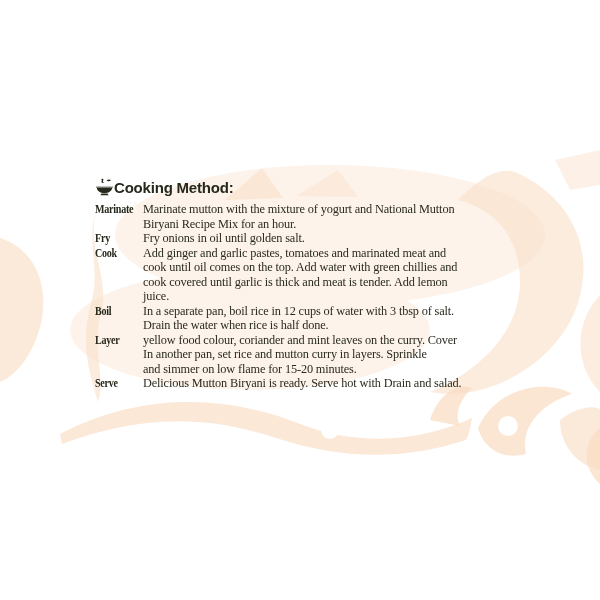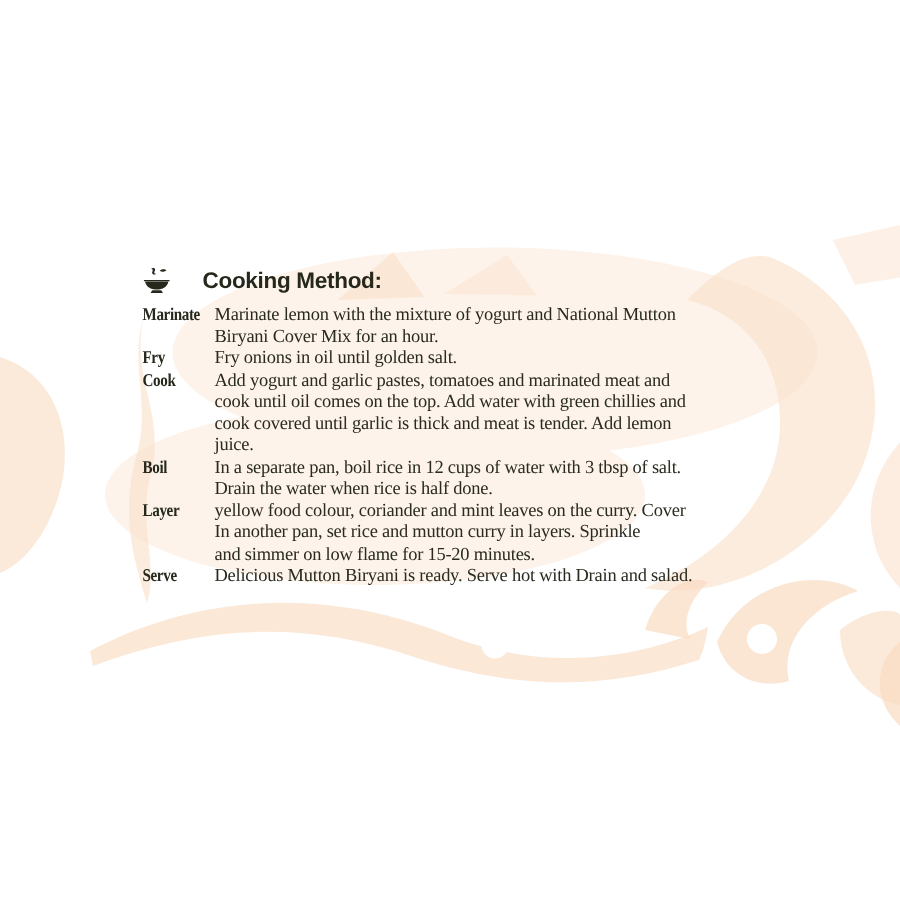--- a/index.html
+++ b/index.html
@@ -10,21 +10,21 @@
     position:relative;
     overflow:hidden;
   }
   .canvas{position:absolute;inset:0;width:600px;height:600px;}
   .pattern{position:absolute;left:0;top:0;width:600px;height:600px;pointer-events:none;}
   .content{
     position:absolute;left:95px;top:177px;width:420px;
     color:#292b1f;
   }
   .title-row{
-    display:flex;align-items:center;gap:21px;
+    display:flex;align-items:center;gap:0;
     height:20px;margin-bottom:5px;
   }
   .title-icon{width:19px;height:19px;flex:0 0 auto;display:block;}
   .title-text{
     font-size:15px;font-weight:700;letter-spacing:-0.2px;
     white-space:nowrap;color:#26281c;
   }
   .rows{display:block;}
   .row{display:flex;align-items:flex-start;font-family:Liberation Serif, serif;}
   .label{
@@ -95,36 +95,36 @@
         </g>
       </svg>
       <span class="title-text">Cooking Method:</span>
     </div>
 
     <div class="rows">
 
       <div class="row">
         <span class="label">Marinate</span>
         <div class="lines">
-          <div class="line">Marinate lemon with the mixture of yogurt and National Mutton</div>
-          <div class="line">Biryani Cover Mix for an hour.</div>
+          <div class="line">Marinate mutton with the mixture of yogurt and National Mutton</div>
+          <div class="line">Biryani Recipe Mix for an hour.</div>
         </div>
       </div>
 
       <div class="row">
         <span class="label">Fry</span>
         <div class="lines">
           <div class="line">Fry onions in oil until golden salt.</div>
         </div>
       </div>
 
       <div class="row">
         <span class="label">Cook</span>
         <div class="lines">
-          <div class="line">Add yogurt and garlic pastes, tomatoes and marinated meat and</div>
+          <div class="line">Add ginger and garlic pastes, tomatoes and marinated meat and</div>
           <div class="line">cook until oil comes on the top. Add water with green chillies and</div>
           <div class="line">cook covered until garlic is thick and meat is tender. Add lemon</div>
           <div class="line">juice.</div>
         </div>
       </div>
 
       <div class="row">
         <span class="label">Boil</span>
         <div class="lines">
           <div class="line">In a separate pan, boil rice in 12 cups of water with 3 tbsp of salt.</div>

